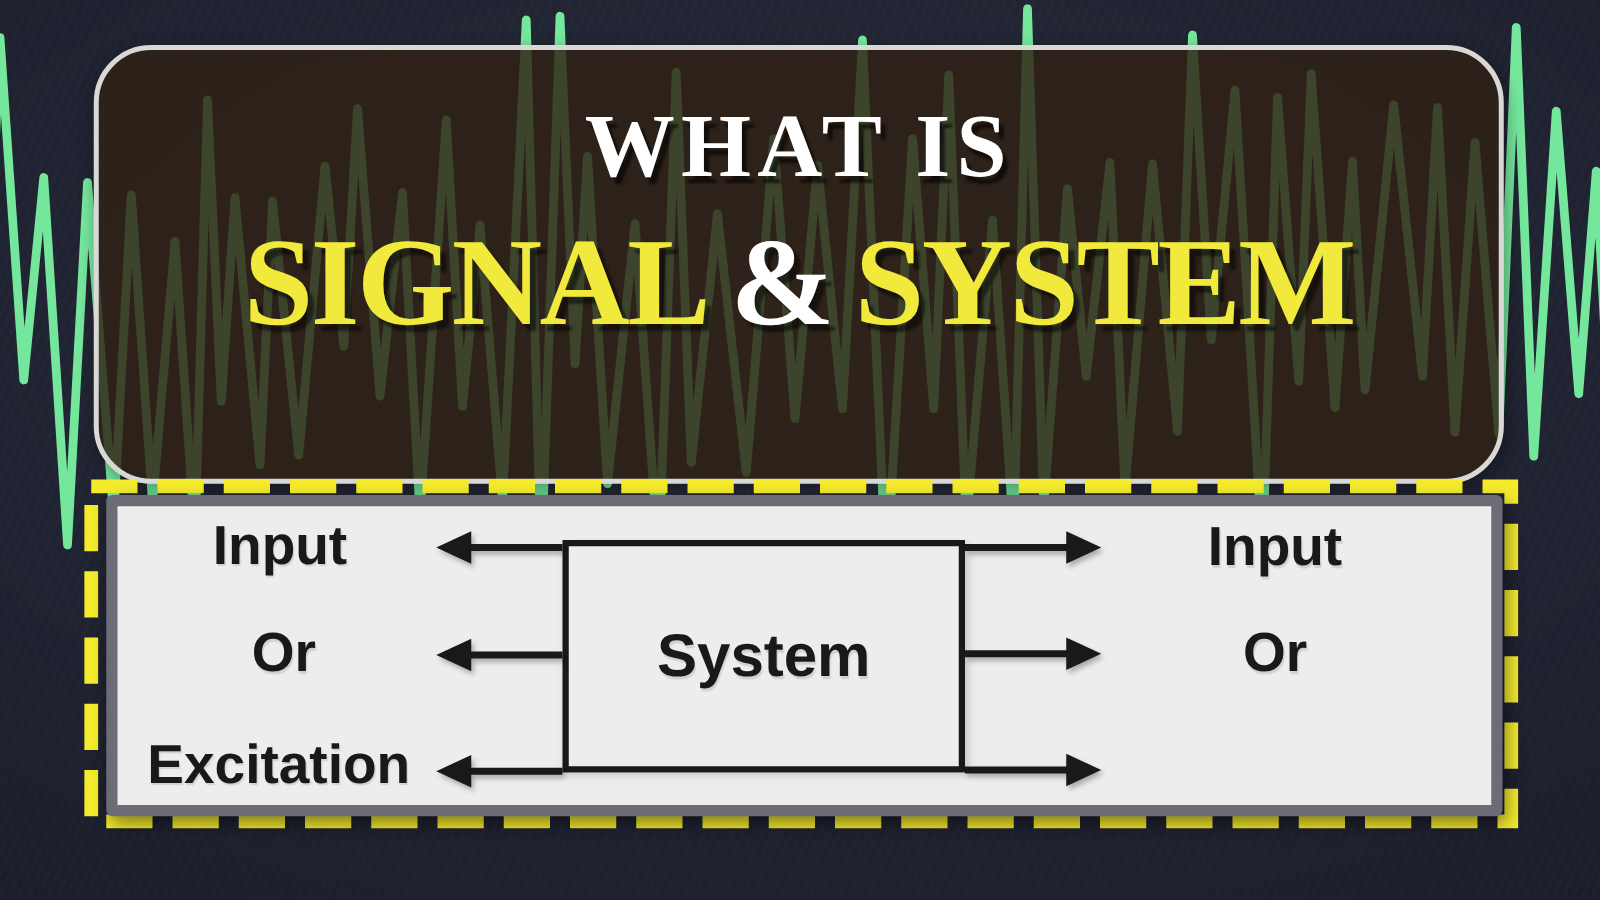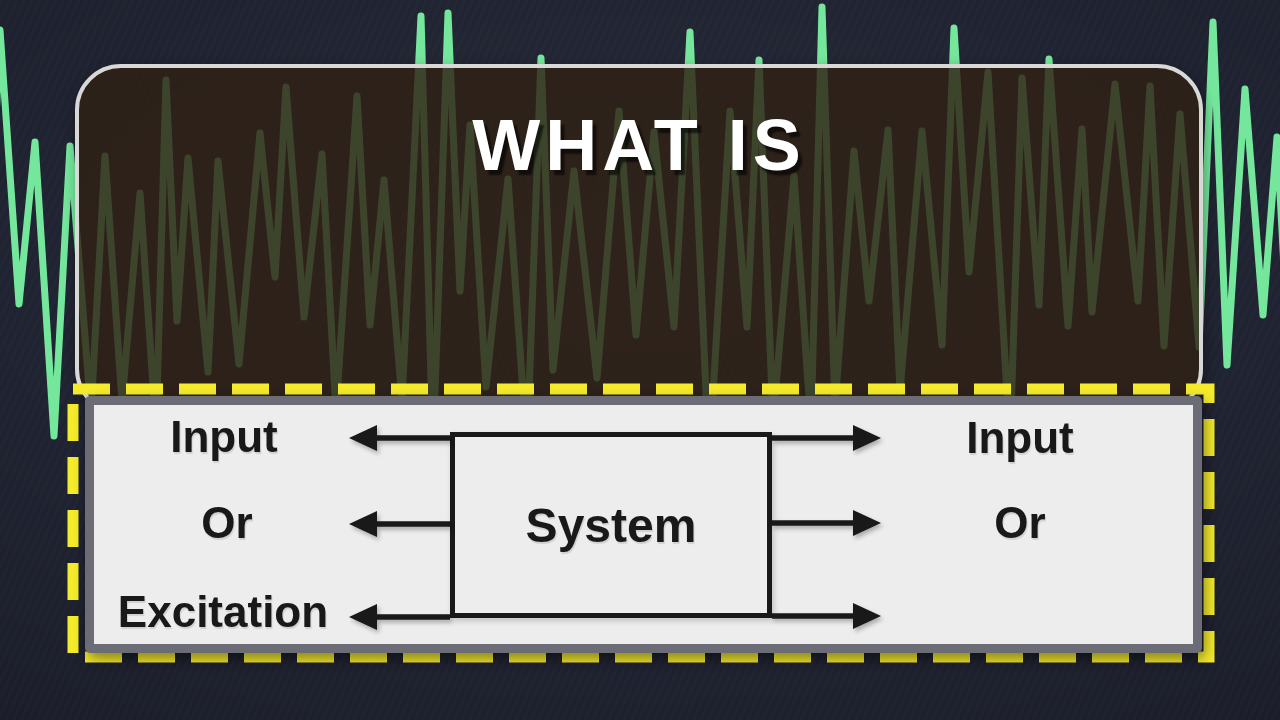--- a/index.html
+++ b/index.html
@@ -8,26 +8,26 @@
   .stage{position:relative;width:1280px;height:720px;overflow:hidden;}
   
   .stage::before{content:"";position:absolute;inset:0;z-index:0;
     background:
       repeating-linear-gradient(115deg, rgba(255,255,255,0.012) 0 3px, rgba(0,0,0,0) 3px 7px),
       radial-gradient(120% 110% at 50% 38%, rgba(255,255,255,0.045) 0%, rgba(0,0,0,0) 45%, rgba(0,0,0,0.28) 100%);}
   
   #wave-svg{position:absolute;inset:0;z-index:1;}
   #wave-line{fill:none;stroke:var(--wave,#75e79d);stroke-linejoin:round;stroke-linecap:round;}
   
-  .title-card{position:absolute;left:75px;top:64px;width:1128px;height:351px;
+  .title-card{position:absolute;left:75px;top:36px;width:1128px;height:351px;
     box-sizing:border-box;z-index:2;
     background:var(--title_fill,rgba(47,33,19,0.82));
     border:4px solid var(--title_border,#d8d8d6);
     border-radius:46px;
-    box-shadow:2px 5px 14px rgba(0,0,0,0.35);}
+    box-shadow:2px 5px 14px rgba(0,0,0,0.35);font-family:Liberation Serif, serif;}
   .title-line1{position:absolute;left:0;top:41px;width:100%;text-align:center;
     line-height:1;font-size:72px;font-weight:800;letter-spacing:5px;
     color:var(--title_text,#ffffff);
     text-shadow:4px 5px 2px rgba(0,0,0,0.6);}
   .title-line2{position:absolute;left:0;top:136px;width:100%;text-align:center;
     line-height:1;font-size:100px;font-weight:800;letter-spacing:-2px;
     color:var(--title_accent,#f1ea3c);white-space:nowrap;
     text-shadow:5px 6px 2px rgba(0,0,0,0.5);}
   .title-amp{color:var(--title_text,#ffffff);margin:0 18px;}
   
@@ -65,20 +65,23 @@
 <body>
 
 <div class="stage">
 
   <svg id="wave-svg" width="1280" height="720" viewBox="0 0 1280 720">
     <polyline id="wave-line" points="-16,385 0,30 19,304 35,142 54,436 70,146 91,413 105,156 122,402 140,193 156,431 166,80 177,321 188,158 208,372 218,161 239,364 260,133 275,277 286,87 304,317 322,154 336,412 357,96 370,325 384,180 402,401 421,16 433,451 448,13 460,291 470,125 486,387 508,179 527,449 541,58 553,370 574,171 597,378 619,111 636,335 654,132 674,327 690,32 709,461 730,111 747,327 759,60 773,421 794,176 811,428 822,7 835,406 854,151 869,301 888,130 900,391 922,131 942,345 954,28 969,272 988,72 1010,444 1022,78 1039,305 1049,59 1068,326 1082,129 1092,312 1115,84 1138,301 1150,86 1164,346 1180,114 1199,347 1213,22 1227,365 1245,89 1263,315 1277,137 1291,399" stroke-width="7"></polyline>
   </svg>
 
   <div class="title-card">
     <div class="title-line1">WHAT IS</div>
+    <div class="title-line2">
+      <span>SIGNAL</span><span class="title-amp">&amp;</span><span>SYSTEM</span>
+    </div>
   </div>
 
   <svg id="dash-svg" width="1280" height="720" viewBox="0 0 1280 720">
     <rect id="dash-rect" x="73" y="389" width="1136" height="268" stroke-width="11" stroke-dasharray="37 16"></rect>
   </svg>
 
   <div class="panel">
     <div class="lbl" id="lbl-input">Input</div>
     <div class="lbl" id="lbl-or-left">Or</div>
     <div class="lbl" id="lbl-excitation">Excitation</div>

